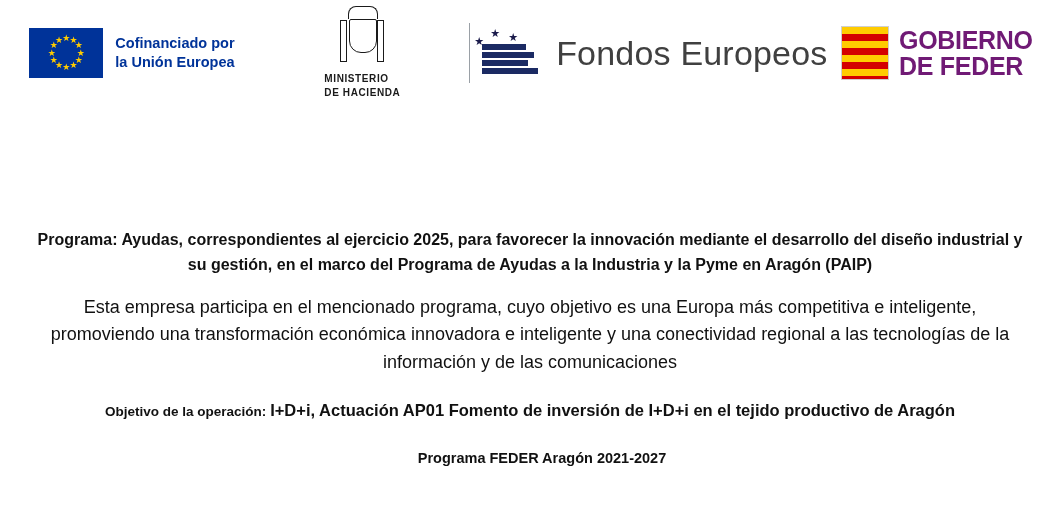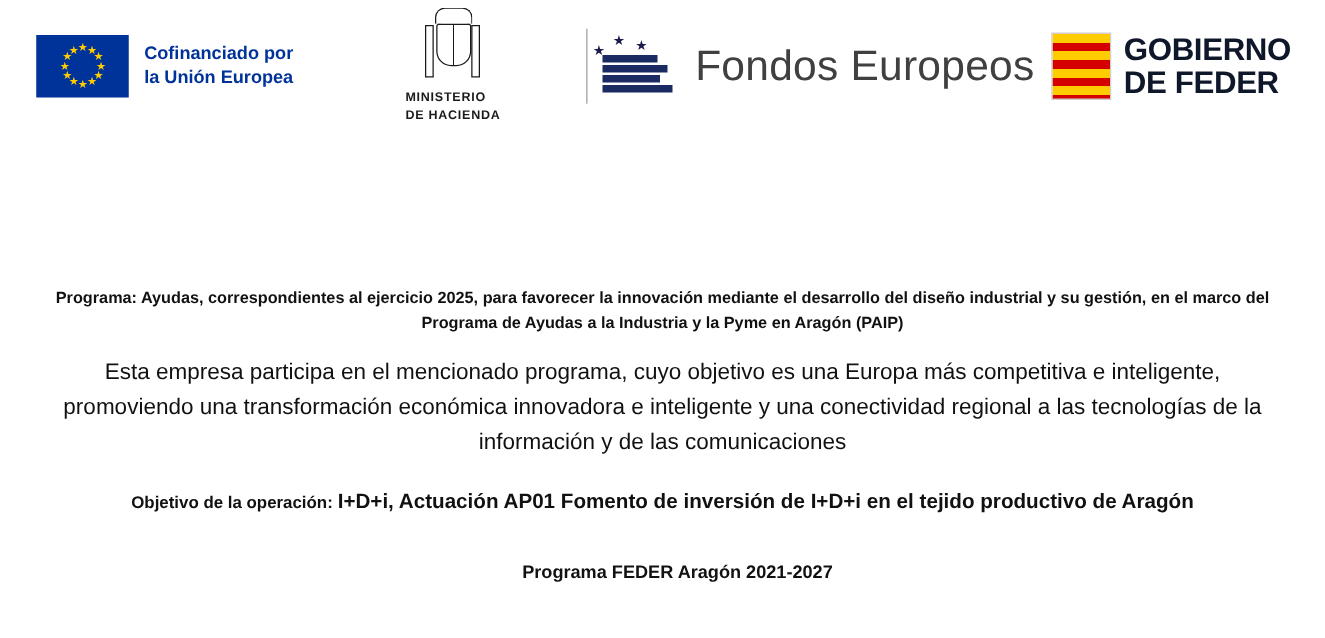--- a/index.html
+++ b/index.html
@@ -153,39 +153,39 @@
     width: 46px;
     height: 52px;
     flex: none;
     border: 1px solid #cfcfcf;
     background:
       repeating-linear-gradient(to bottom,
         #FFCC00 0px, #FFCC00 7px,
         #D40000 7px, #D40000 14px);
   }
   .aragon-text {
-    color: #0f172a;
+    color: #701a75;
     font-size: 25px;
     font-weight: 700;
     line-height: 1.05;
     letter-spacing: -0.3px;
     white-space: nowrap;
   }
 
   
   .content {
     position: absolute;
     top: 228px;
     left: 0;
     width: 1060px;
     text-align: center;
   }
 
   .programa-title {
-    font-size: 13px;
+    font-size: 16px;
     font-weight: 700;
     color: #111111;
     line-height: 1.55;
     margin: 0 auto;
     width: 990px;
   }
 
   .descripcion {
     font-size: 18px;
     color: #111111;

